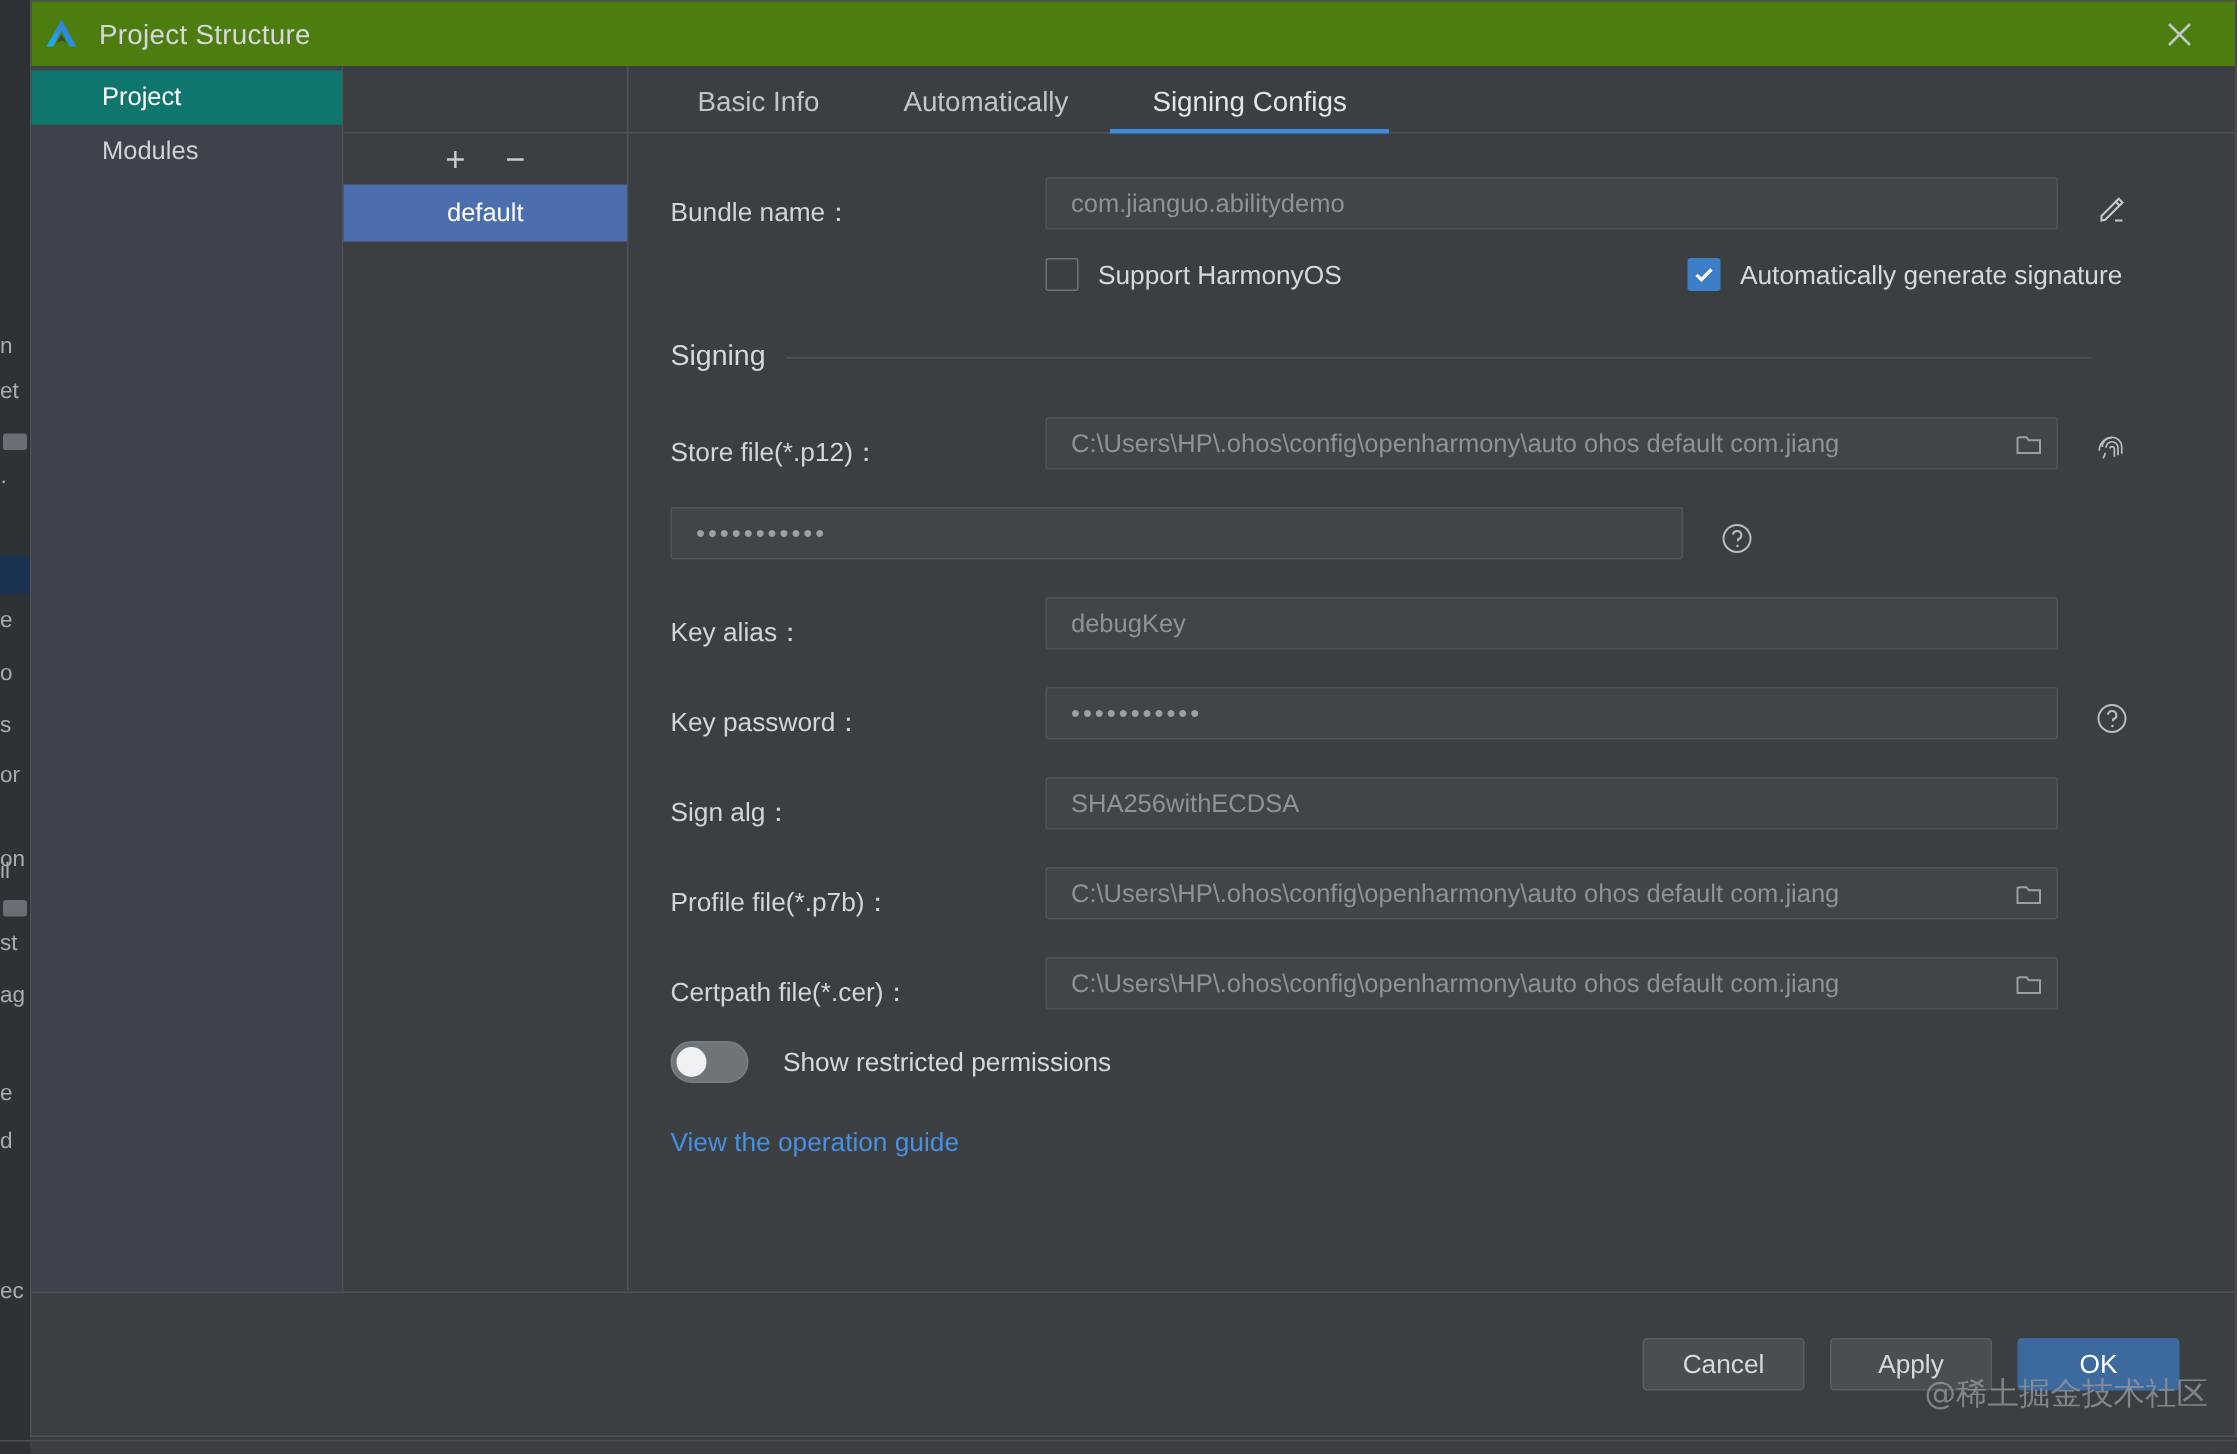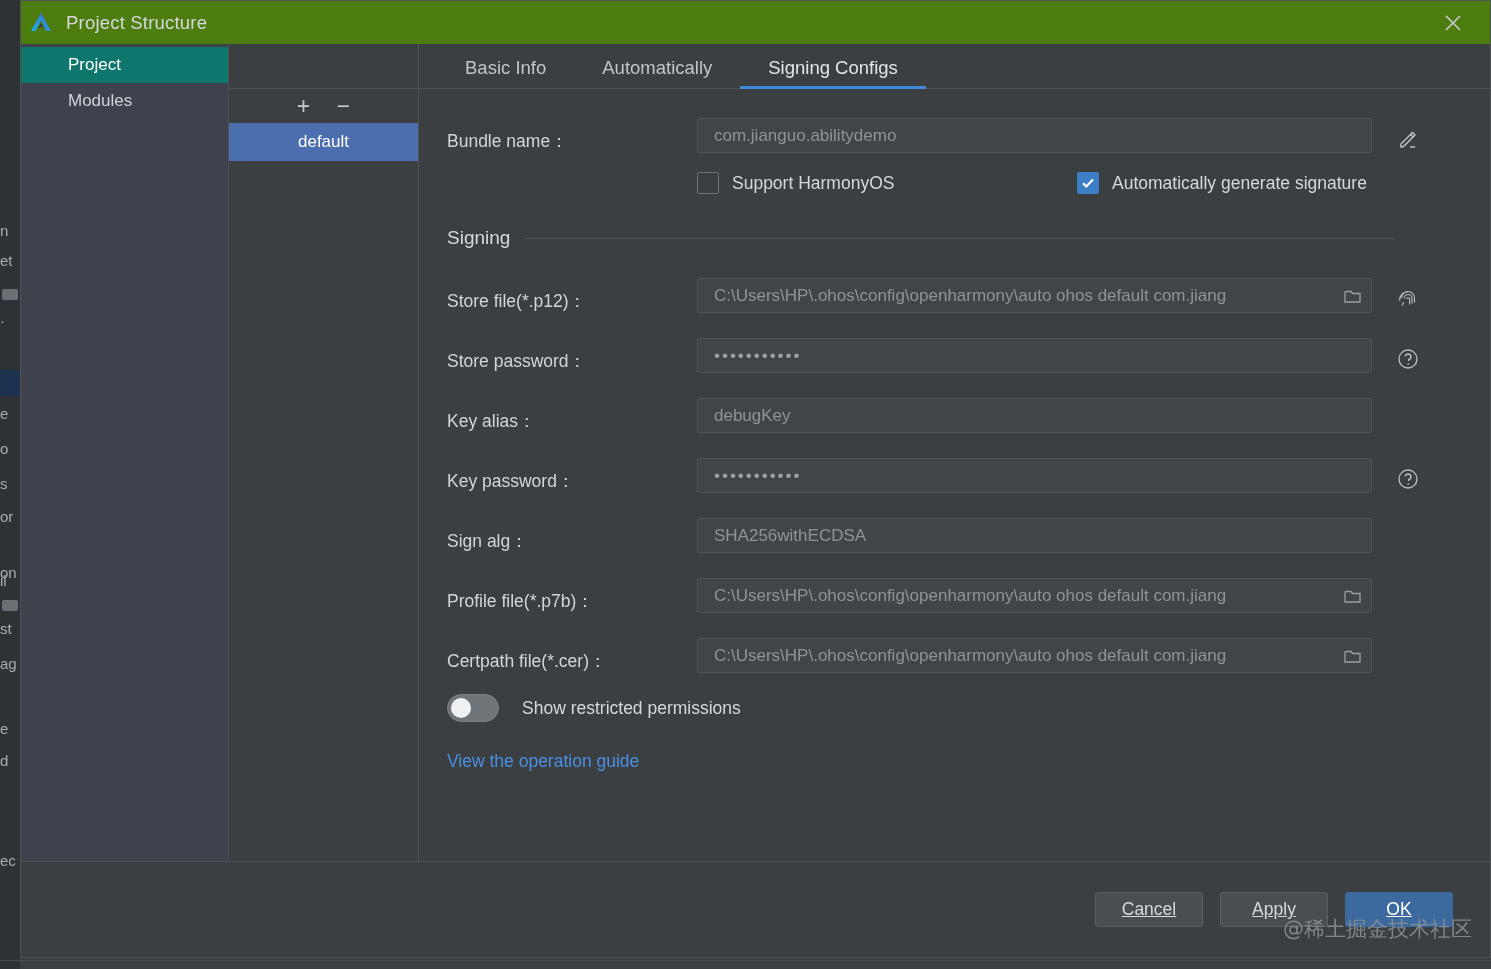--- a/index.html
+++ b/index.html
@@ -171,20 +171,21 @@
   .side-ic {
     margin-left: 22px; width: 28px; height: 28px;
     display: flex; align-items: center; justify-content: center; cursor: pointer;
   }
 
   
   #cb-row {
     display: flex; align-items: center;
     padding-left: 278px; margin-top: -4px; margin-bottom: 28px;
     height: 32px;
+    gap: 48px;
   }
   .cb-wrap { display: flex; align-items: center; cursor: pointer; }
   .cb {
     width: 22px; height: 22px; border: 1px solid #6d7276;
     border-radius: 2px; background: #3c3f41;
     display: flex; align-items: center; justify-content: center;
   }
   .cb.checked { background: #3d7fc6; border-color: #3d7fc6; }
   .cb-label { margin-left: 13px; color: #d6d9dc; font-size: 17.5px; }
 
@@ -227,21 +228,20 @@
     padding-right: 37px; gap: 17px;
     position: relative;
   }
   .btn {
     min-width: 108px; height: 35px;
     border: 1px solid #5a5f63; border-radius: 3px;
     background: #4a4e51; color: #d6d9dc;
     font-size: 17.5px; cursor: pointer;
     display: flex; align-items: center; justify-content: center;
     font-family: "Liberation Sans", sans-serif;
-    text-decoration: underline;
   }
   .btn.primary {
     background: #3c6a9e; border-color: #3c6a9e; color: #ffffff;
   }
   #watermark {
     position: absolute; right: 18px; bottom: 14px;
     color: #8d9297; font-size: 21px; opacity: .85;
     pointer-events: none; font-family: "DejaVu Sans", sans-serif;
   }
 </style>
@@ -390,21 +390,20 @@
               <path d="M5.5 11a6.5 6.5 0 0 1 13 0v4.5"></path>
               <path d="M8 11.5a4 4 0 0 1 8 0v5"></path>
               <path d="M10.5 12a1.6 1.6 0 0 1 3.1 0v5.5"></path>
               <path d="M3.5 13.5c0-5 3.8-8.8 8.5-8.8"></path>
               <path d="M6 18.5c.9-1 1.4-2.2 1.4-3.6"></path>
             </svg>
           </span>
         </div>
 
         <div class="row">
-          <div class="lbl">Store password：</div>
           <div class="field">
             <span class="dots">•••••••••••</span>
           </div>
           <span class="side-ic">
             <svg width="24" height="24" viewBox="0 0 24 24" fill="none" stroke="#b9bec3" stroke-width="1.3">
               <circle cx="12" cy="12" r="9"></circle>
               <path d="M9.3 9.4a2.8 2.8 0 1 1 3.4 3.1v1.4" stroke-width="1.4"></path>
               <circle cx="12.3" cy="17" r=".85" fill="#b9bec3" stroke="none"></circle>
             </svg>
           </span>

